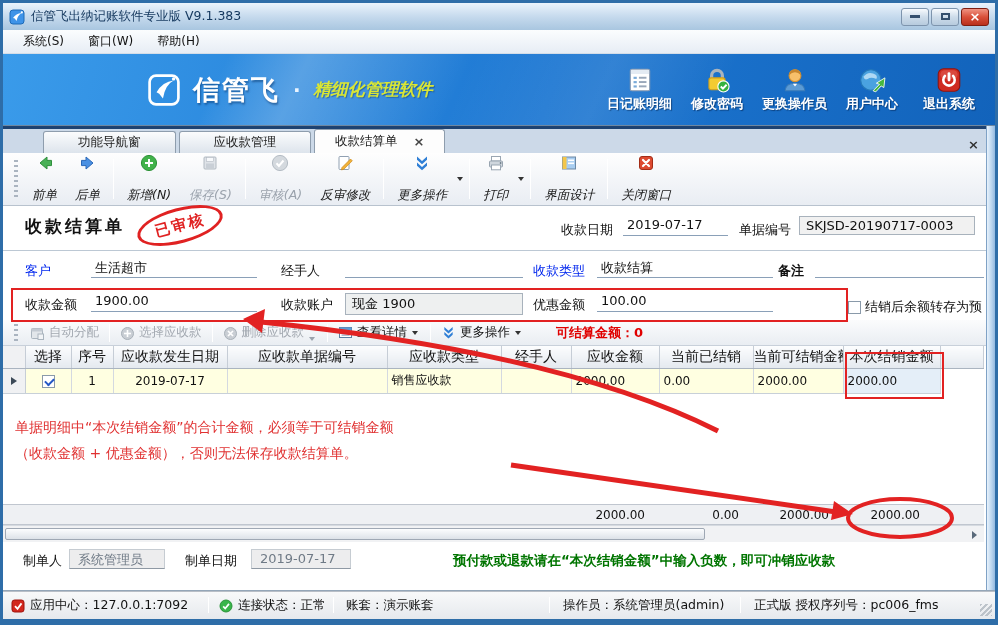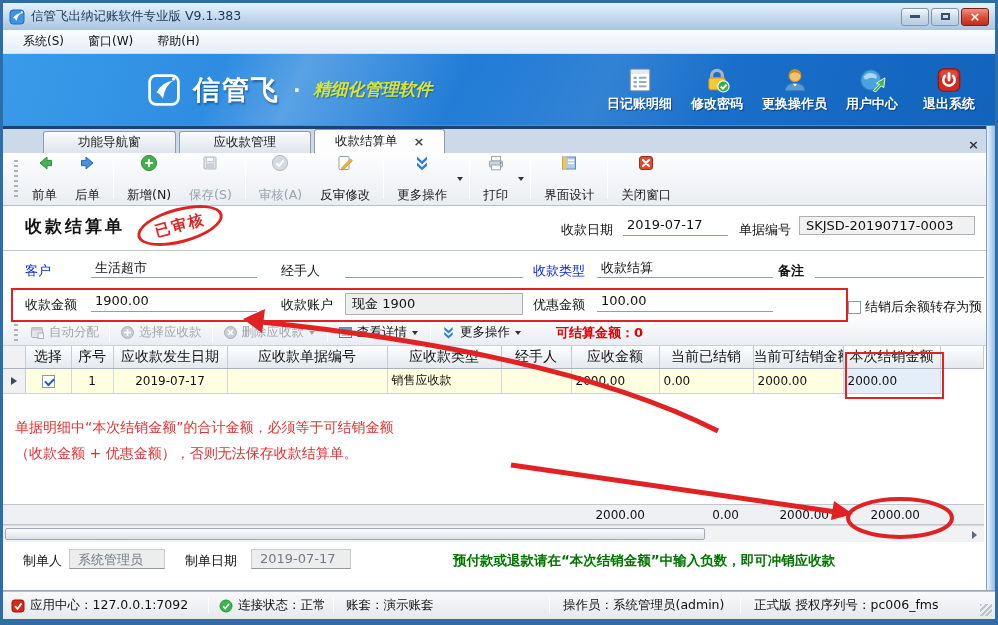--- a/index.html
+++ b/index.html
@@ -39,21 +39,21 @@
   
   .tabstrip { height:27px; background:#ccd9e8; border-top:3px solid #1d4271; display:flex; align-items:flex-end; padding-left:40px; position:relative; }
   .tab { height:22px; margin-right:3px; padding:0 34px; display:flex; align-items:center; font-size:12.5px; background:linear-gradient(#fbfcfd,#dde4ec); border:1px solid #8e9dad; border-bottom:none; border-radius:3px 3px 0 0; color:#222; cursor:pointer; }
   .tab.active { height:24px; background:#fdfdfd; padding:0 20px; z-index:2; }
   .tab.active .tabx { margin-left:16px; color:#444; font-weight:bold; font-size:13px; }
   .strip-x { position:absolute; right:16px; top:8px; color:#333; font-weight:bold; font-size:13px; cursor:pointer; }
 
   
   .ribbon { height:53px; background:linear-gradient(#fefefe,#e9edf3); border-bottom:1px solid #b8c2ce; display:flex; align-items:center; padding-left:6px; }
   .grip { width:4px; height:38px; margin:0 5px; background:repeating-linear-gradient(to bottom,#aab4c0 0 2px,transparent 2px 5px); }
-  .rbtn { display:flex; flex-direction:column; align-items:center; justify-content:flex-start; gap:15px; padding:3px 9px; border-radius:3px; cursor:pointer; white-space:nowrap; }
+  .rbtn { display:flex; flex-direction:column; align-items:center; justify-content:flex-start; gap:15px; padding:3px 9px; border-radius:3px; cursor:pointer; white-space:nowrap;font-style:italic; }
   .rbtn .rlabel { font-size:12.5px; color:#1a1a1a; }
   .rbtn.disabled .rlabel { color:#9aa2ac; }
   .rsep { width:1px; height:40px; background:#c5cdd8; border-right:1px solid #fff; margin:0 4px; }
   .withcaret { display:flex; align-items:center; }
   .caret { width:0; height:0; border-top:4px solid #333; border-left:3.5px solid transparent; border-right:3.5px solid transparent; margin:0 2px 0 1px; }
 
   
   .form { position:relative; height:114px; background:#fff; font-size:13px; }
   .doc-title { position:absolute; left:22px; top:9px; font-size:17px; font-weight:bold; letter-spacing:3px; }
   .fdivider { position:absolute; left:0; right:9px; top:44px; border-bottom:1px solid #bcc8d4; }
@@ -62,21 +62,21 @@
   .fval { position:absolute; border-bottom:1px solid #8aa0b8; white-space:nowrap; padding:0 2px 1px 4px; height:19px; }
   .fbox { position:absolute; background:#f1f1f1; border:1px solid #a8b2bc; padding:1px 6px; white-space:nowrap; }
   .stamp { position:absolute; left:133px; top:2px; width:88px; height:35px; border:3px solid #e02222; border-radius:50%; transform:rotate(-15deg); display:flex; align-items:center; justify-content:center; color:#e02222; font-weight:bold; font-size:15px; letter-spacing:2px; z-index:20; }
   .formcheck { position:absolute; left:845px; top:92px; display:flex; align-items:center; gap:4px; white-space:nowrap; }
   .cbox { width:13px; height:13px; border:1px solid #8a9aaa; background:#fff; position:relative; flex:0 0 auto; }
   .cbox.checked::after { content:""; position:absolute; left:2px; top:2px; width:7px; height:4px; border-left:2px solid #2457c5; border-bottom:2px solid #2457c5; transform:rotate(-45deg); }
 
   
   .subbar { height:26px; background:linear-gradient(#fbfcfd,#e9edf2); border-bottom:1px solid #c8d0da; display:flex; align-items:center; padding-left:6px; }
   .sbtn { display:flex; align-items:center; gap:4px; padding:2px 7px; font-size:12.5px; cursor:pointer; white-space:nowrap; }
-  .sbtn.disabled { color:#a2a8b0; }
+  .sbtn.disabled { color:#a2a8b0;align-items:flex-end; }
   .ssep2 { width:1px; height:18px; background:#c5cdd8; border-right:1px solid #fff; margin:0 3px; }
   .hint { margin-left:26px; color:#e00000; font-weight:bold; font-size:13px; }
 
   
   .gridarea { position:relative; height:196px; background:#fff; }
   table.grid { border-collapse:collapse; table-layout:fixed; width:981px; }
   .grid th { height:22px; font-weight:normal; font-size:14px; background:linear-gradient(#fcfdfe,#e4e9ef); border-right:1px solid #c6cdd6; border-bottom:1px solid #aab4c0; text-align:center; overflow:hidden; white-space:nowrap; }
   .grid td { height:25px; font-size:12px; background:#ffffe1; border-right:1px solid #d4d9e0; border-bottom:1px solid #c8d0d8; overflow:hidden; white-space:nowrap; padding:0 4px; }
   .grid .mk { background:#f0f1f3; border-right:1px solid #c6cdd6; text-align:center; padding:0; }
   .grid td.hl { background:#e4eef8; }

